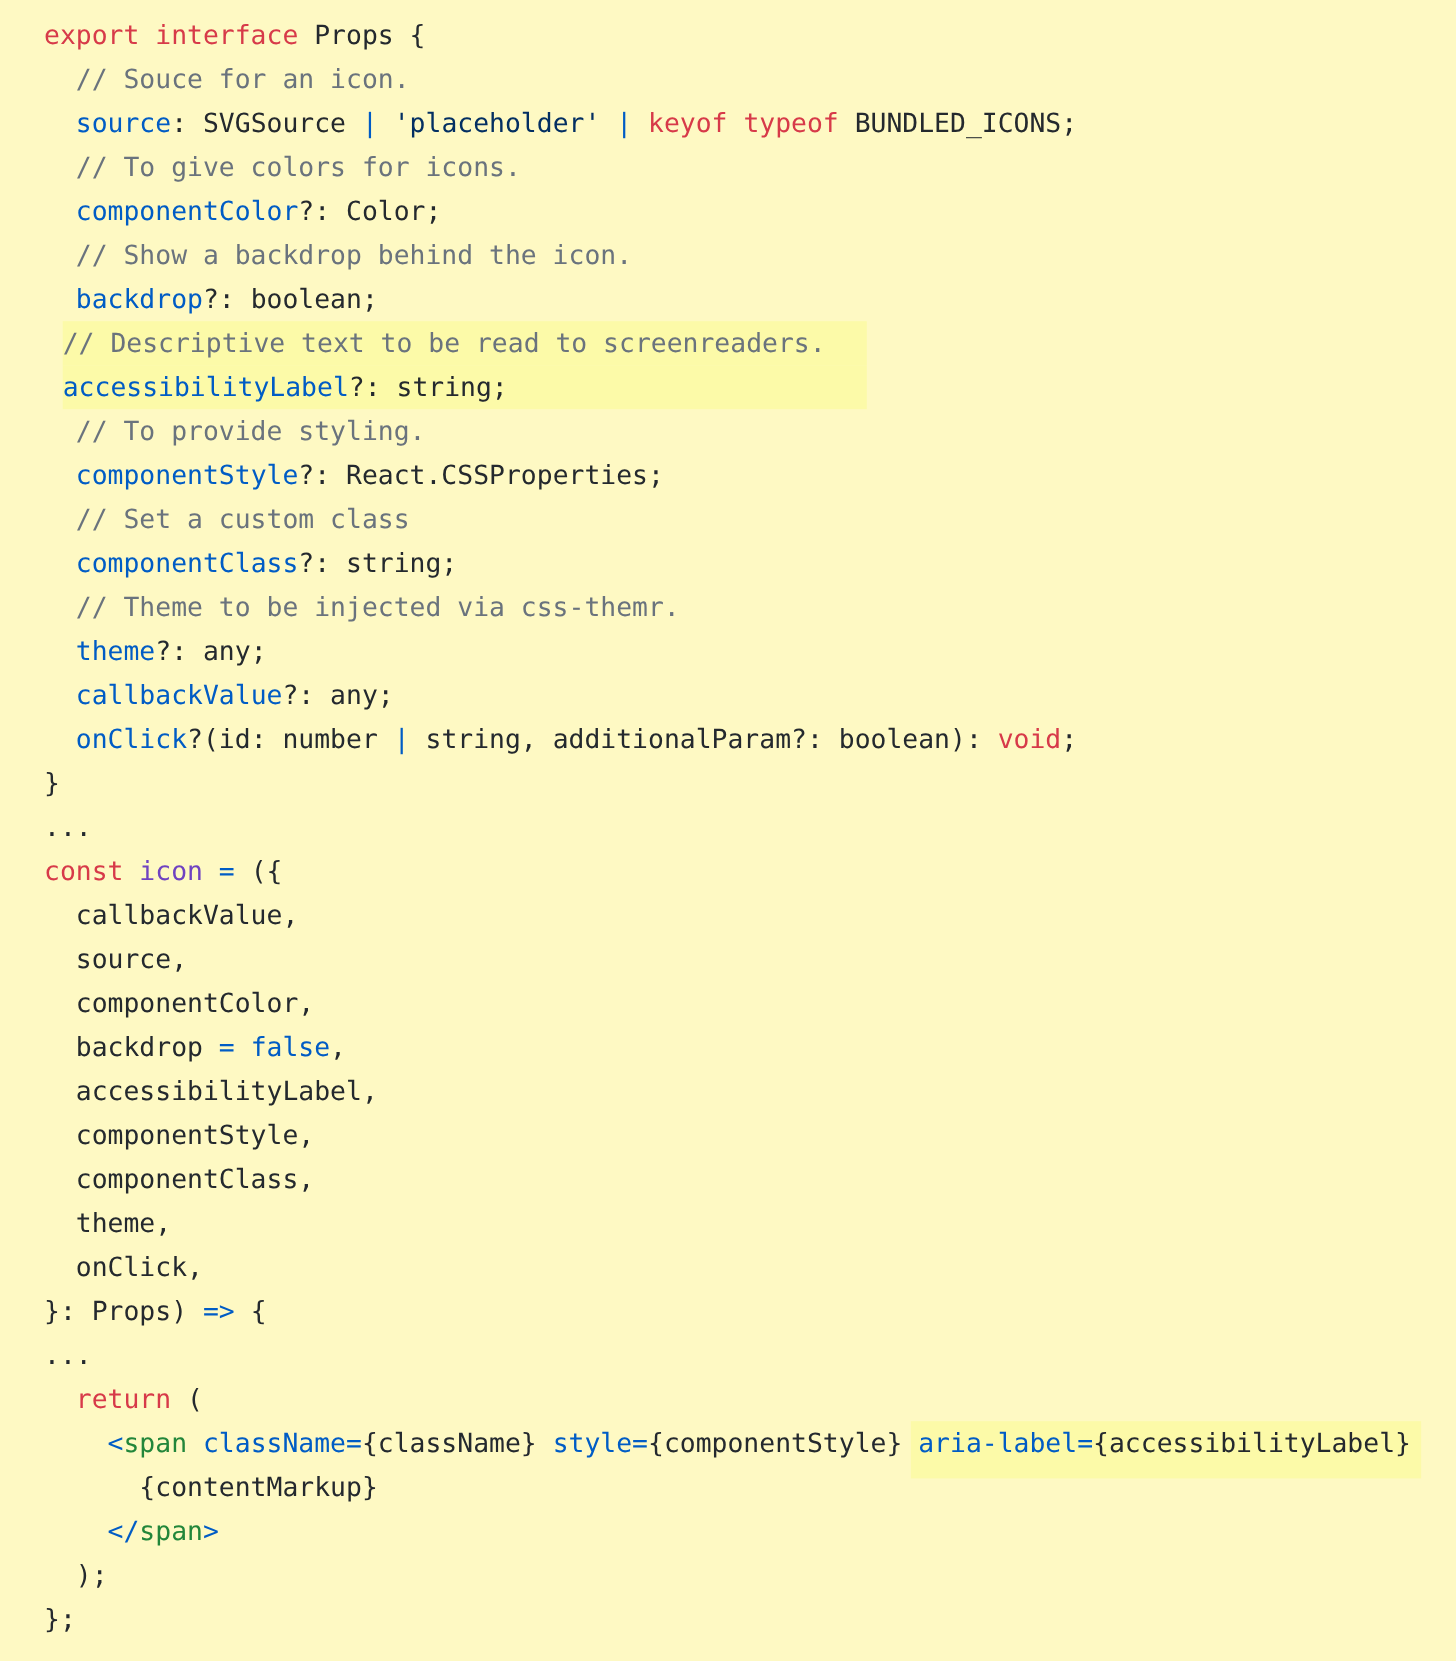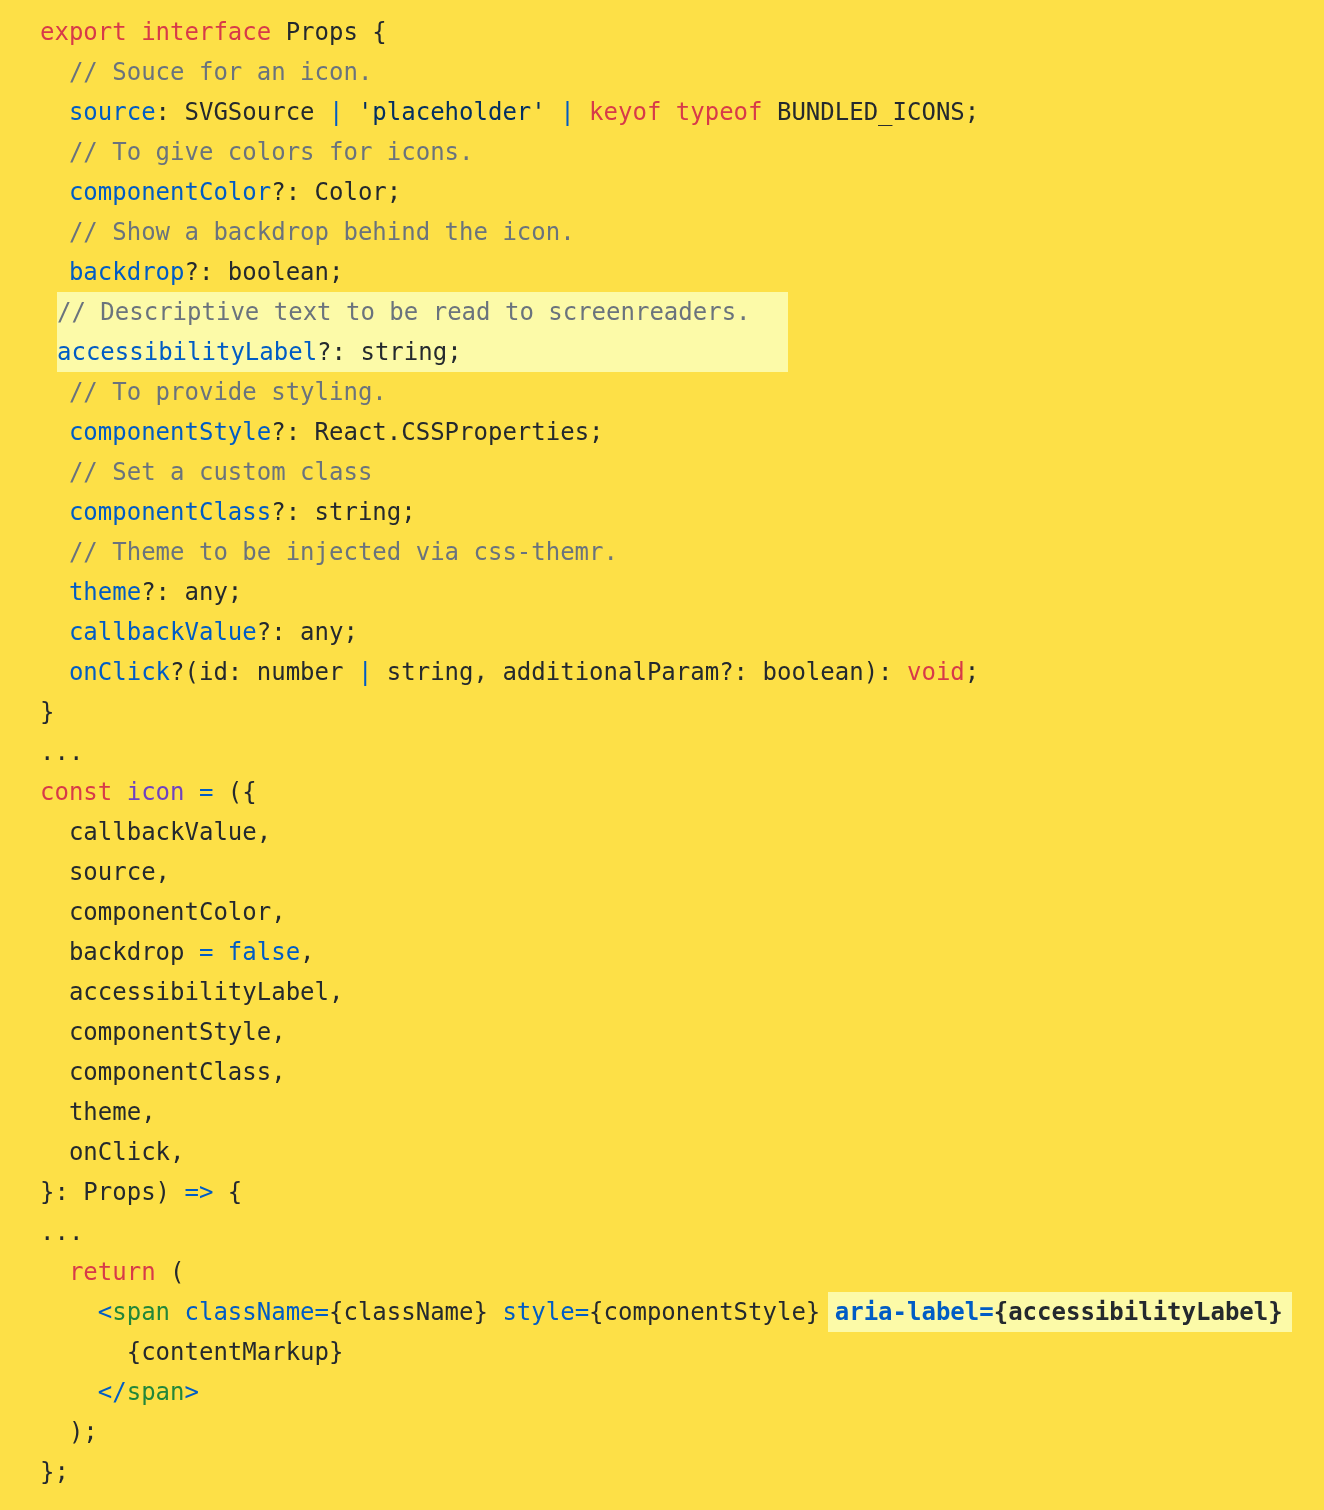--- a/index.html
+++ b/index.html
@@ -5,21 +5,21 @@
   html, body {
     margin: 0;
     padding: 0;
     background: #ffffff;
   }
   .code-viewer {
     width: 1324px;
     height: 1510px;
     overflow: hidden;
     box-sizing: border-box;
-    background: #fde047;
+    background: #fef9c3;
   }
   .code-block {
     font-family: "DejaVu Sans Mono", "Liberation Mono", monospace;
     font-size: 24px;
     line-height: 40px;
     white-space: pre;
     color: #24292e;
     padding: 12px 0 0 40px;
   }
   .line {
@@ -32,25 +32,24 @@
     box-sizing: border-box;
     width: 731px;
     margin-left: 17px;
     padding-left: 0;
     line-height: 40px;
     vertical-align: top;
   }
   .hl-inline {
     display: inline-block;
     box-sizing: border-box;
-    padding: 0 9px 0 7px;
+    padding: 0 9px 12px 7px;
     margin-left: -7px;
     line-height: 40px;
     vertical-align: top;
-    font-weight: bold;
   }
 </style>
 </head>
 <body>
 
 <div class="code-viewer">
   <div class="code-block"><div class="line"><span class="tok" style="color: rgb(215, 58, 73);">export interface</span><span class="tok" style="color: rgb(36, 41, 46);"> Props {</span></div><div class="line"><span class="tok" style="color: rgb(106, 115, 125);">  // Souce for an icon.</span></div><div class="line"><span class="tok" style="color: rgb(36, 41, 46);">  </span><span class="tok" style="color: rgb(0, 92, 197);">source</span><span class="tok" style="color: rgb(36, 41, 46);">: SVGSource </span><span class="tok" style="color: rgb(0, 92, 197);">|</span><span class="tok" style="color: rgb(36, 41, 46);"> </span><span class="tok" style="color: rgb(3, 47, 98);">'placeholder'</span><span class="tok" style="color: rgb(36, 41, 46);"> </span><span class="tok" style="color: rgb(0, 92, 197);">|</span><span class="tok" style="color: rgb(36, 41, 46);"> </span><span class="tok" style="color: rgb(215, 58, 73);">keyof typeof</span><span class="tok" style="color: rgb(36, 41, 46);"> BUNDLED_ICONS;</span></div><div class="line"><span class="tok" style="color: rgb(106, 115, 125);">  // To give colors for icons.</span></div><div class="line"><span class="tok" style="color: rgb(36, 41, 46);">  </span><span class="tok" style="color: rgb(0, 92, 197);">componentColor</span><span class="tok" style="color: rgb(36, 41, 46);">?: Color;</span></div><div class="line"><span class="tok" style="color: rgb(106, 115, 125);">  // Show a backdrop behind the icon.</span></div><div class="line"><span class="tok" style="color: rgb(36, 41, 46);">  </span><span class="tok" style="color: rgb(0, 92, 197);">backdrop</span><span class="tok" style="color: rgb(36, 41, 46);">?: boolean;</span></div><div class="line"><span class="hl-block" style="background: rgb(252, 250, 168);"><span class="tok" style="color: rgb(106, 115, 125);">// Descriptive text to be read to screenreaders.</span></span></div><div class="line"><span class="hl-block" style="background: rgb(252, 250, 168);"><span class="tok" style="color: rgb(0, 92, 197);">accessibilityLabel</span><span class="tok" style="color: rgb(36, 41, 46);">?: string;</span></span></div><div class="line"><span class="tok" style="color: rgb(106, 115, 125);">  // To provide styling.</span></div><div class="line"><span class="tok" style="color: rgb(36, 41, 46);">  </span><span class="tok" style="color: rgb(0, 92, 197);">componentStyle</span><span class="tok" style="color: rgb(36, 41, 46);">?: React.CSSProperties;</span></div><div class="line"><span class="tok" style="color: rgb(106, 115, 125);">  // Set a custom class</span></div><div class="line"><span class="tok" style="color: rgb(36, 41, 46);">  </span><span class="tok" style="color: rgb(0, 92, 197);">componentClass</span><span class="tok" style="color: rgb(36, 41, 46);">?: string;</span></div><div class="line"><span class="tok" style="color: rgb(106, 115, 125);">  // Theme to be injected via css-themr.</span></div><div class="line"><span class="tok" style="color: rgb(36, 41, 46);">  </span><span class="tok" style="color: rgb(0, 92, 197);">theme</span><span class="tok" style="color: rgb(36, 41, 46);">?: any;</span></div><div class="line"><span class="tok" style="color: rgb(36, 41, 46);">  </span><span class="tok" style="color: rgb(0, 92, 197);">callbackValue</span><span class="tok" style="color: rgb(36, 41, 46);">?: any;</span></div><div class="line"><span class="tok" style="color: rgb(36, 41, 46);">  </span><span class="tok" style="color: rgb(0, 92, 197);">onClick</span><span class="tok" style="color: rgb(36, 41, 46);">?(id: number </span><span class="tok" style="color: rgb(0, 92, 197);">|</span><span class="tok" style="color: rgb(36, 41, 46);"> string, additionalParam?: boolean): </span><span class="tok" style="color: rgb(215, 58, 73);">void</span><span class="tok" style="color: rgb(36, 41, 46);">;</span></div><div class="line"><span class="tok" style="color: rgb(36, 41, 46);">}</span></div><div class="line"><span class="tok" style="color: rgb(36, 41, 46);">...</span></div><div class="line"><span class="tok" style="color: rgb(215, 58, 73);">const</span><span class="tok" style="color: rgb(36, 41, 46);"> </span><span class="tok" style="color: rgb(111, 66, 193);">icon</span><span class="tok" style="color: rgb(36, 41, 46);"> </span><span class="tok" style="color: rgb(0, 92, 197);">=</span><span class="tok" style="color: rgb(36, 41, 46);"> ({</span></div><div class="line"><span class="tok" style="color: rgb(36, 41, 46);">  callbackValue,</span></div><div class="line"><span class="tok" style="color: rgb(36, 41, 46);">  source,</span></div><div class="line"><span class="tok" style="color: rgb(36, 41, 46);">  componentColor,</span></div><div class="line"><span class="tok" style="color: rgb(36, 41, 46);">  backdrop </span><span class="tok" style="color: rgb(0, 92, 197);">= </span><span class="tok" style="color: rgb(0, 92, 197);">false</span><span class="tok" style="color: rgb(36, 41, 46);">,</span></div><div class="line"><span class="tok" style="color: rgb(36, 41, 46);">  accessibilityLabel,</span></div><div class="line"><span class="tok" style="color: rgb(36, 41, 46);">  componentStyle,</span></div><div class="line"><span class="tok" style="color: rgb(36, 41, 46);">  componentClass,</span></div><div class="line"><span class="tok" style="color: rgb(36, 41, 46);">  theme,</span></div><div class="line"><span class="tok" style="color: rgb(36, 41, 46);">  onClick,</span></div><div class="line"><span class="tok" style="color: rgb(36, 41, 46);">}: Props) </span><span class="tok" style="color: rgb(0, 92, 197);">=&gt;</span><span class="tok" style="color: rgb(36, 41, 46);"> {</span></div><div class="line"><span class="tok" style="color: rgb(36, 41, 46);">...</span></div><div class="line"><span class="tok" style="color: rgb(36, 41, 46);">  </span><span class="tok" style="color: rgb(215, 58, 73);">return</span><span class="tok" style="color: rgb(36, 41, 46);"> (</span></div><div class="line"><span class="tok" style="color: rgb(36, 41, 46);">    </span><span class="tok" style="color: rgb(0, 92, 197);">&lt;</span><span class="tok" style="color: rgb(34, 134, 58);">span</span><span class="tok" style="color: rgb(36, 41, 46);"> </span><span class="tok" style="color: rgb(0, 92, 197);">className</span><span class="tok" style="color: rgb(0, 92, 197);">=</span><span class="tok" style="color: rgb(36, 41, 46);">{className} </span><span class="tok" style="color: rgb(0, 92, 197);">style</span><span class="tok" style="color: rgb(0, 92, 197);">=</span><span class="tok" style="color: rgb(36, 41, 46);">{componentStyle}</span><span class="tok" style="color: rgb(36, 41, 46);"> </span><span class="hl-inline" style="background: rgb(252, 250, 168);"><span class="tok" style="color: rgb(0, 92, 197);">aria-label</span><span class="tok" style="color: rgb(0, 92, 197);">=</span><span class="tok" style="color: rgb(36, 41, 46);">{accessibilityLabel}</span></span></div><div class="line"><span class="tok" style="color: rgb(36, 41, 46);">      {contentMarkup}</span></div><div class="line"><span class="tok" style="color: rgb(36, 41, 46);">    </span><span class="tok" style="color: rgb(0, 92, 197);">&lt;/</span><span class="tok" style="color: rgb(34, 134, 58);">span</span><span class="tok" style="color: rgb(0, 92, 197);">&gt;</span></div><div class="line"><span class="tok" style="color: rgb(36, 41, 46);">  );</span></div><div class="line"><span class="tok" style="color: rgb(36, 41, 46);">};</span></div></div>
 </div>
 
 </body></html>

